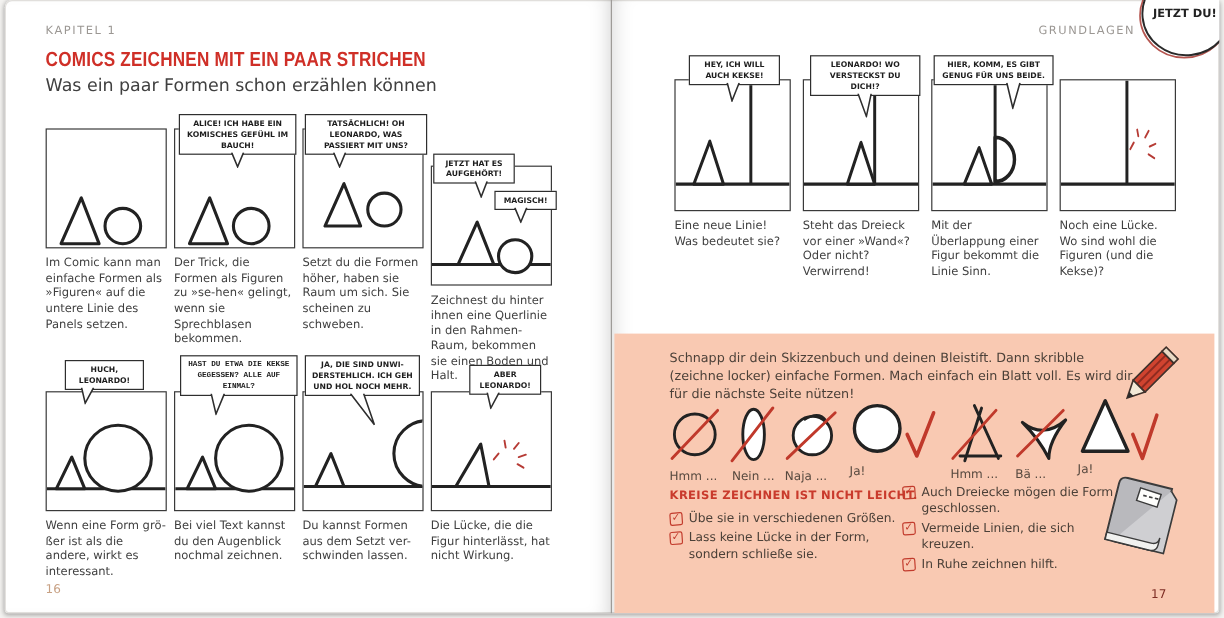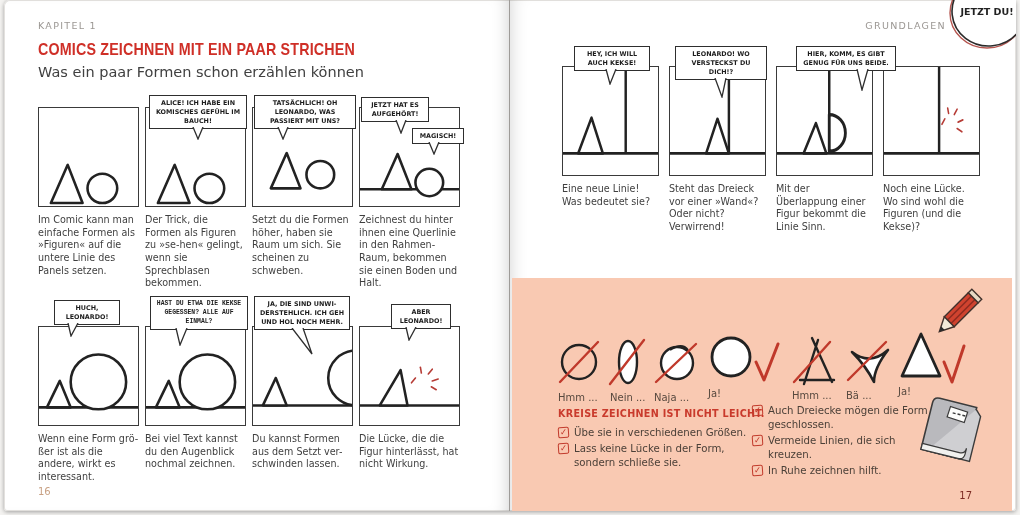--- a/index.html
+++ b/index.html
@@ -27,21 +27,21 @@
           font-weight:bold;font-size:6.4px;line-height:1.4;text-align:center;color:#1d1d1d;z-index:3;}
   .tail{position:absolute;top:100%;margin-top:-1px;z-index:4;}
   .cap{margin-top:7px;font-size:9.6px;line-height:1.32;color:#3f3f3f;}
 
   .pagenum{position:absolute;font-size:10px;}
   .pn-left{left:34px;bottom:14px;color:#c8a184;}
   .pn-right{right:40px;bottom:10px;color:#7e2d24;z-index:5;}
 
   .badge{position:absolute;right:-12px;top:-24px;width:82px;height:78px;z-index:8;}
   .badge svg{position:absolute;left:0;top:0;}
-  .badge span{position:absolute;left:14px;top:30px;width:54px;text-align:center;
+  .badge span{position:absolute;left:14px;top:30px;width:54px;text-align:right;
               font-weight:bold;font-size:9.5px;line-height:1.25;color:#222;}
 
   .exbox{position:absolute;left:2px;top:278px;width:500px;height:233px;background:#f9c9b2;z-index:2;}
   .exbox .intro{position:absolute;left:46px;top:14px;width:386px;font-size:10.6px;line-height:1.42;color:#4b4038;}
   .pencil{position:absolute;right:18px;top:2px;}
   .shapes{position:absolute;left:44px;top:52px;display:flex;align-items:flex-end;}
   .shape{position:relative;}
   .shape .lbl{position:absolute;left:2px;top:56px;font-size:10px;color:#57493f;white-space:nowrap;}
   .tips-h{position:absolute;left:46px;top:130px;font-weight:bold;font-size:9.6px;letter-spacing:.3px;color:#c93a2c;}
   .tips{position:absolute;font-size:10.2px;line-height:1.38;color:#4b4038;}
@@ -105,21 +105,21 @@
           <span>TATSÄCHLICH! OH LEONARDO, WAS PASSIERT MIT UNS?</span>
           <svg class="tail" style="left:22%;" width="12" height="13">
                 <polygon points="1,0 11,0 6,12" fill="#fff"></polygon>
                 <path d="M1,0 L6,12 L11,0" fill="none" stroke="#2e2e2e" stroke-width="1.3"></path>
               </svg>
         </div>
       </div>
       <div class="cap">Setzt du die Formen höher, haben sie Raum um sich. Sie scheinen zu schweben.</div>
     </div>
     <div class="cell" style="width:101px;">
-      <div class="art" style="height:112px;">
+      <div class="art" style="height:112px;margin-top:31px;">
         <div class="frame" style="top:12px;">
           <svg viewBox="0 0 100 100" preserveAspectRatio="none">
             <path d="M0,83 L100,83" stroke="#222" stroke-width="2.6" fill="none"></path>
             <path d="M22,83 L52,83 L38,47 Z" fill="#fff" stroke="#222" stroke-width="2.6" stroke-linejoin="round"></path>
             <circle cx="70" cy="76" r="14" fill="#fff" stroke="#222" stroke-width="2.6"></circle>
           </svg>
         </div>
         <div class="bubble" style="left:2px;top:2px;width:60px;">
           <span>JETZT HAT ES AUFGEHÖRT!</span>
           <svg class="tail" style="left:50%;" width="12" height="14">
@@ -279,21 +279,21 @@
     <div class="cell" style="width:97px;">
       <div class="art" style="height:130px;">
         <div class="frame" style="top:20px;">
           <svg viewBox="0 0 100 100" preserveAspectRatio="none">
             <path d="M0,80 L100,80" stroke="#222" stroke-width="2.6" fill="none"></path>
             <path d="M55,0 L55,80" stroke="#222" stroke-width="2.6" fill="none"></path>
             <path d="M55,44 A17,17 0 0 1 55,78 Z" fill="#fff" stroke="#222" stroke-width="3" stroke-linejoin="round"></path>
             <path d="M28,80 L52,80 L41,52 Z" fill="#fff" stroke="#222" stroke-width="2.6" stroke-linejoin="round"></path>
           </svg>
         </div>
-        <div class="bubble" style="left:20px;top:0;width:92px;">
+        <div class="bubble" style="left:2px;top:0;width:92px;">
           <span>HIER, KOMM, ES GIBT GENUG FÜR UNS BEIDE.</span>
           <svg class="tail" style="left:60%;" width="14" height="22">
                 <polygon points="1,0 12,0 6,21" fill="#fff"></polygon>
                 <path d="M1,0 L6,21 L12,0" fill="none" stroke="#2e2e2e" stroke-width="1.3"></path>
               </svg>
         </div>
       </div>
       <div class="cap">Mit der Überlappung einer Figur bekommt die Linie Sinn.</div>
     </div>
     <div class="cell" style="width:97px;">
@@ -310,20 +310,21 @@
                   <path d="M77,57 L82,60"></path>
             </g>
           </svg>
         </div>
       </div>
       <div class="cap">Noch eine Lücke. Wo sind wohl die Figuren (und die Kekse)?</div>
     </div>
   </div>
 
   <div class="exbox">
+    <div class="intro">Schnapp dir dein Skizzenbuch und deinen Bleistift. Dann skribble (zeichne locker) einfache Formen. Mach einfach ein Blatt voll. Es wird dir für die nächste Seite nützen!</div>
 
     <svg class="pencil" width="74" height="68" viewBox="0 0 74 68">
       <g transform="rotate(135 37 34)">
         <rect x="14" y="27" width="34" height="14" fill="#d0432f" stroke="#40312b" stroke-width="1.4"></rect>
         <line x1="14" y1="31.5" x2="48" y2="31.5" stroke="#8f2b20" stroke-width="1.6"></line>
         <line x1="14" y1="36.5" x2="48" y2="36.5" stroke="#8f2b20" stroke-width="1.6"></line>
         <polygon points="48,27 62,34 48,41" fill="#f3e9d7" stroke="#40312b" stroke-width="1.4"></polygon>
         <polygon points="57,31.5 62,34 57,36.5" fill="#2b2b2b"></polygon>
         <rect x="9" y="27" width="5" height="14" fill="#e8d9c4" stroke="#40312b" stroke-width="1.4"></rect>
       </g>

